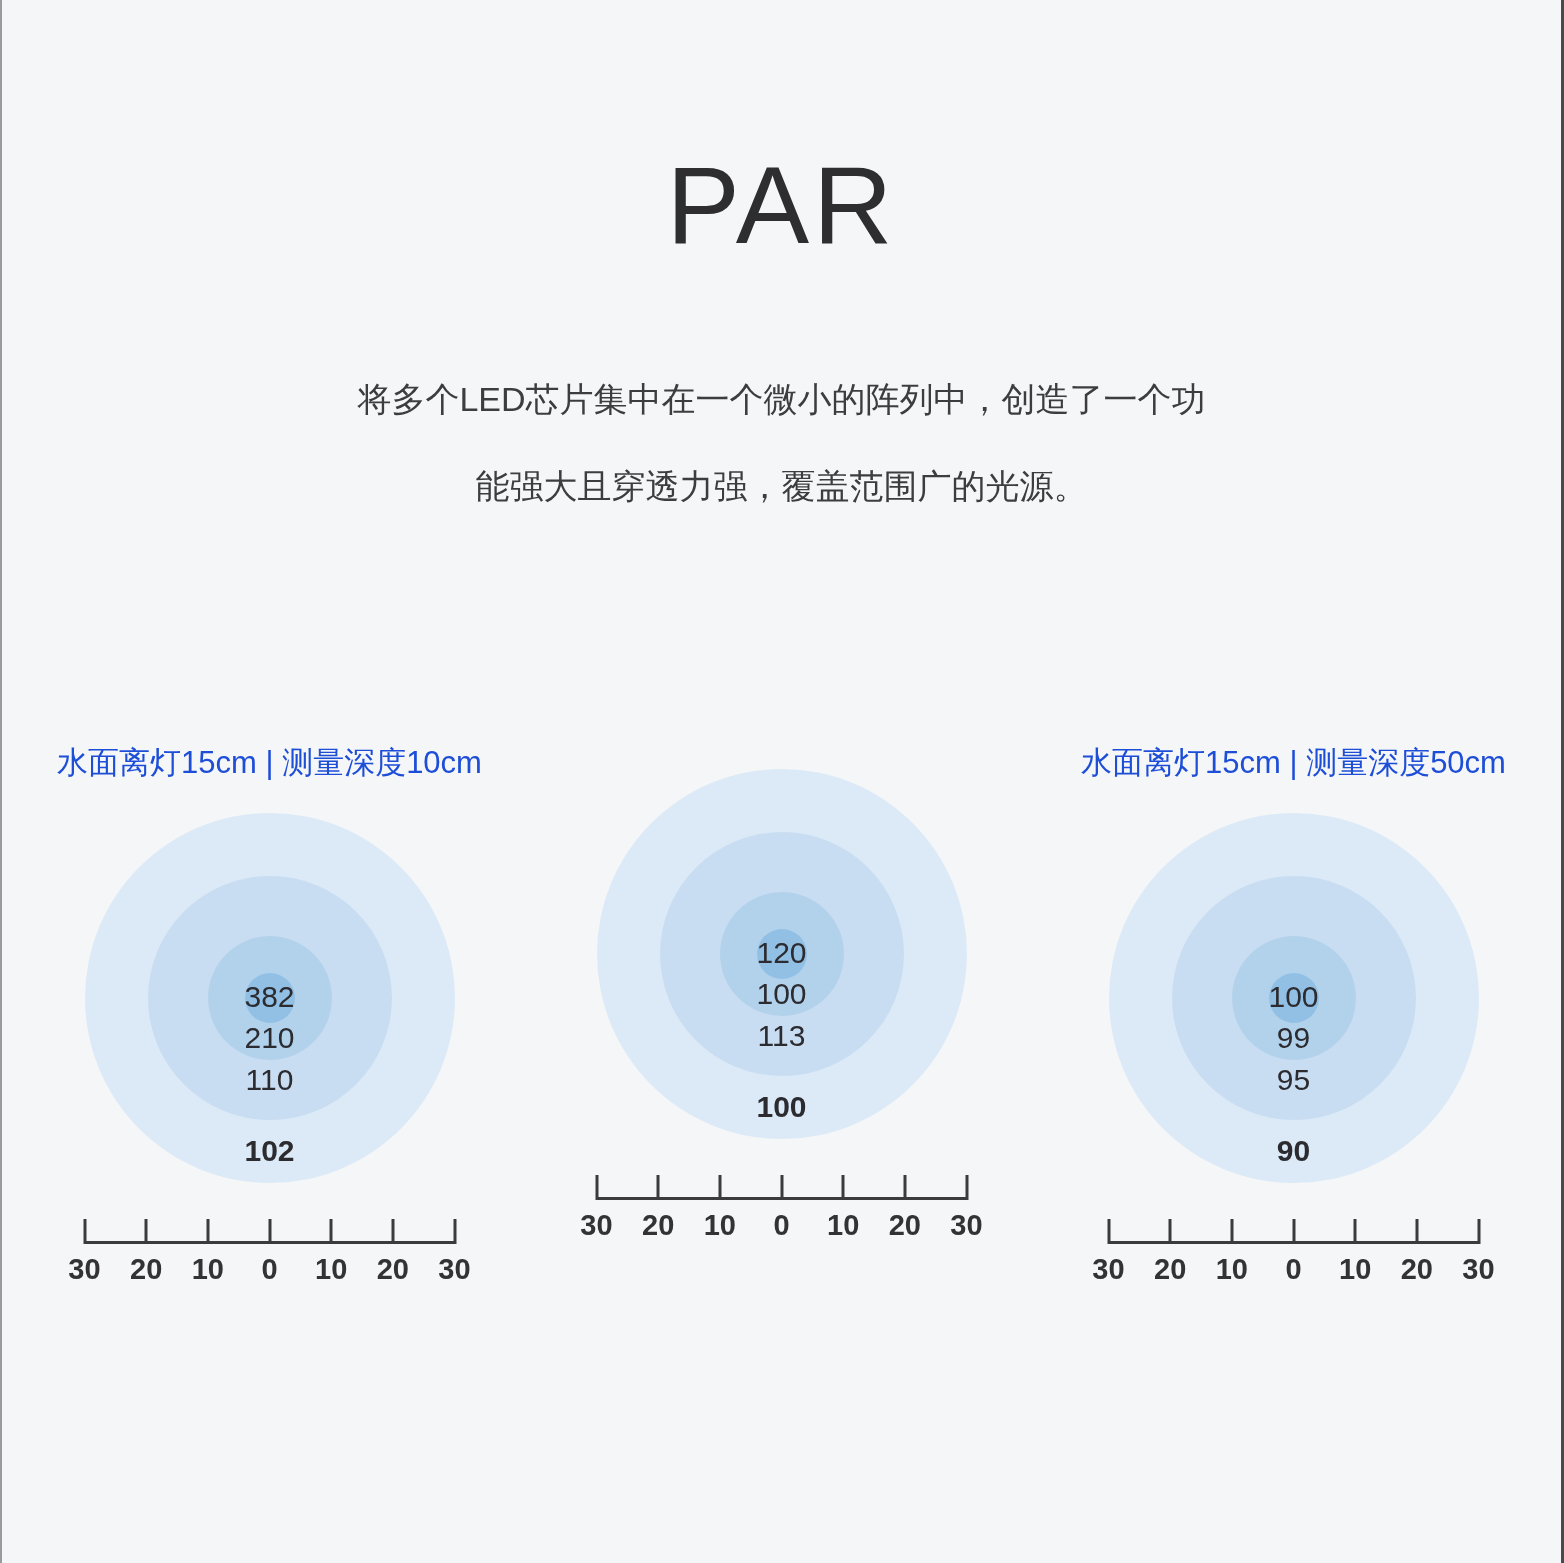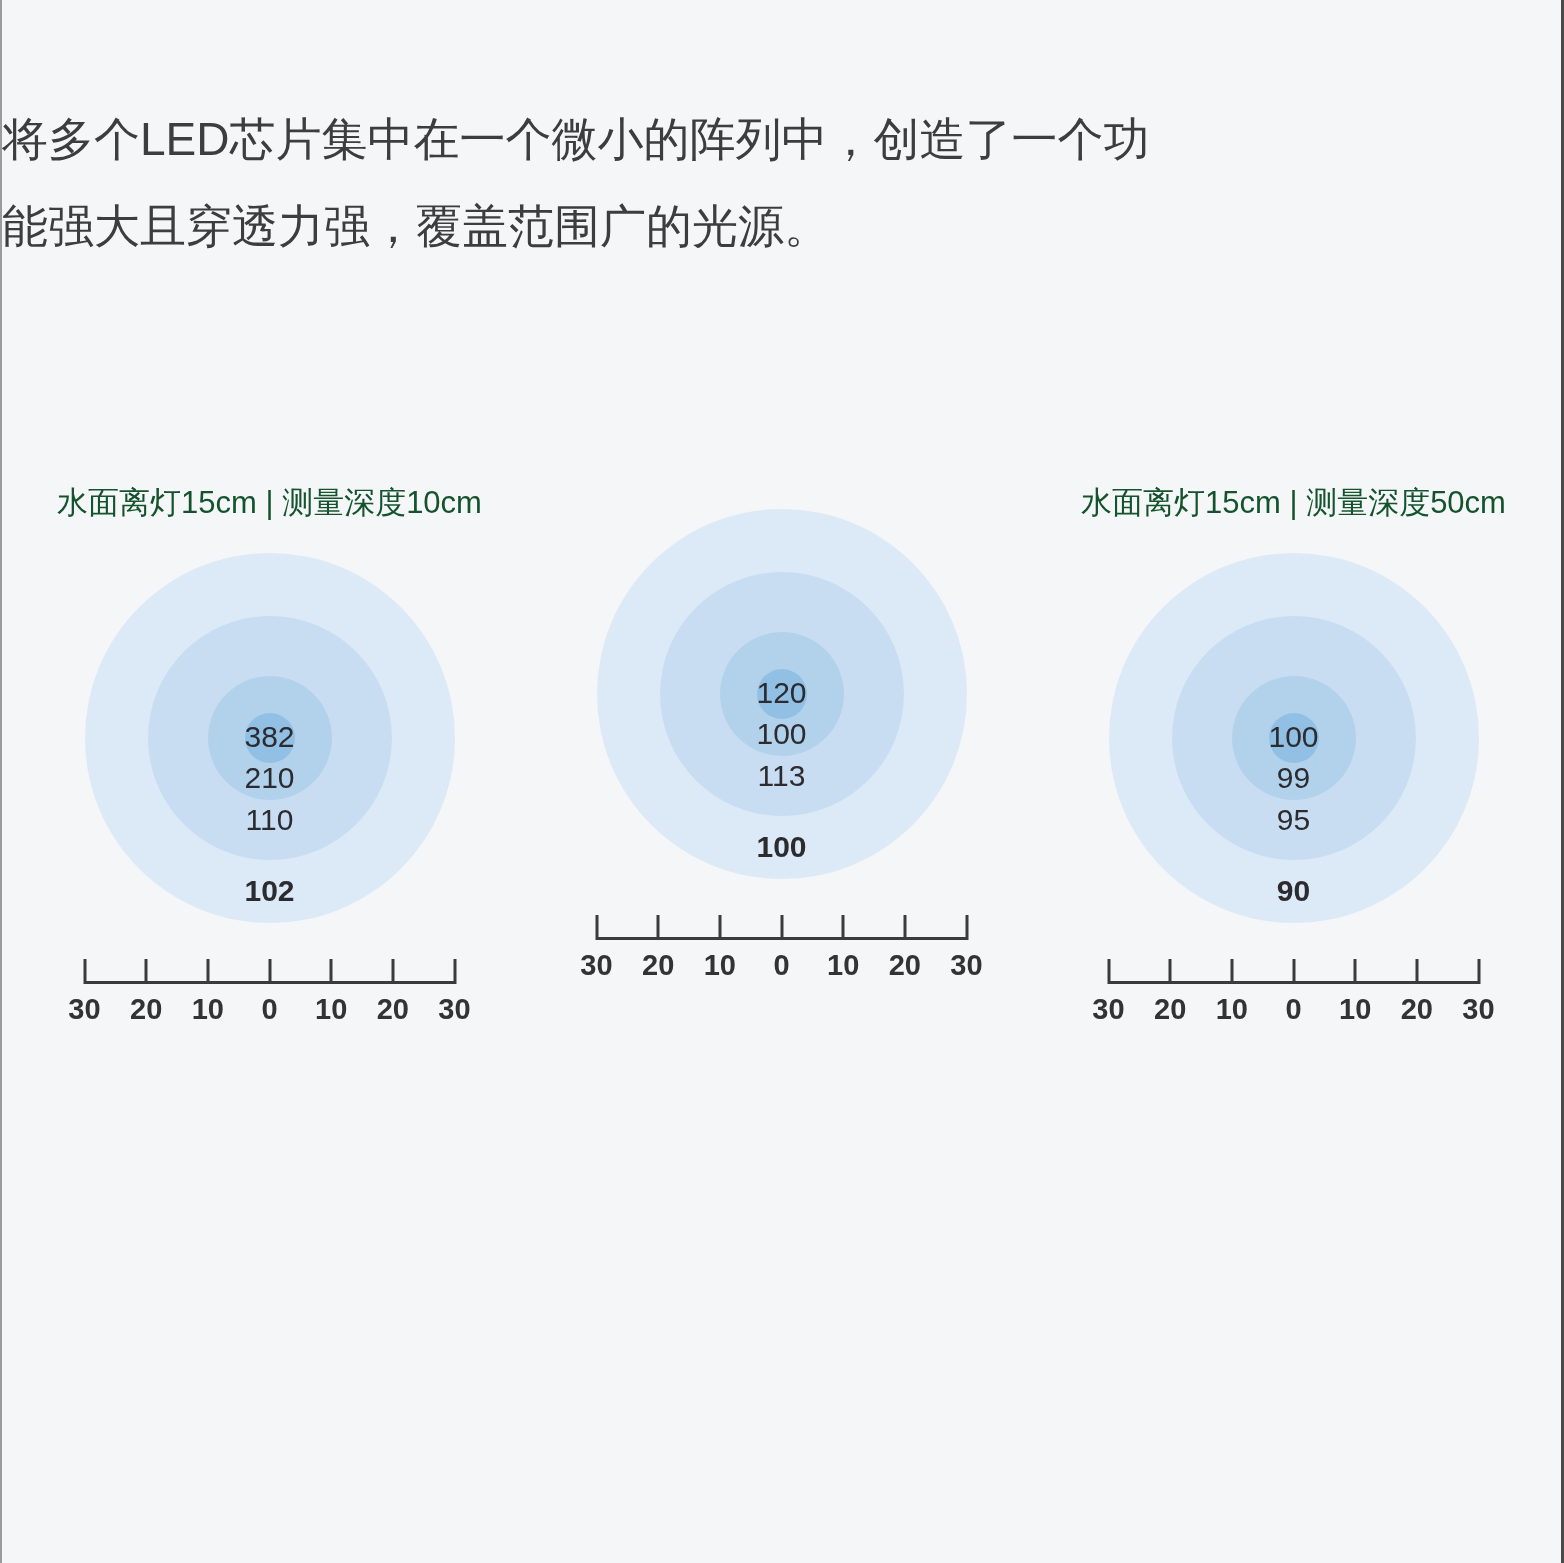--- a/index.html
+++ b/index.html
@@ -21,39 +21,39 @@
     padding-top: 150px;
     text-align: center;
     font-size: 110px;
     line-height: 1.0;
     font-weight: 500;
     letter-spacing: 4px;
     color: #2e2e31;
   }
   .desc {
     margin-top: 96px;
-    text-align: left;
-    font-size: 46px;
+    text-align: center;
+    font-size: 34px;
     line-height: 87px;
     font-weight: 400;
     color: #3d3d3f;
   }
   .diagrams {
     margin-top: 211px;
     display: flex;
     justify-content: center;
     gap: 42px;
   }
   .diagram { width: 470px; }
   .diagram-header {
     height: 44px;
     line-height: 44px;
     text-align: center;
     font-size: 31px;
-    color: #14532d;
+    color: #1d4ed8;
     white-space: nowrap;
   }
   .circles {
     position: relative;
     width: 370px;
     height: 370px;
     margin: 28px auto 0;
   }
   .ring {
     position: absolute;
@@ -111,20 +111,21 @@
   }
   .p0 { left: 0%; }      .p1 { left: 16.667%; } .p2 { left: 33.333%; }
   .p3 { left: 50%; }     .p4 { left: 66.667%; } .p5 { left: 83.333%; }
   .p6 { left: 100%; }
 </style>
 </head>
 <body>
 
 <div class="page">
 
+  <h1 class="title">PAR</h1>
 
   <div class="desc">
     <p>将多个LED芯片集中在一个微小的阵列中，创造了一个功</p>
     <p>能强大且穿透力强，覆盖范围广的光源。</p>
   </div>
 
   <div class="diagrams">
 
     <div class="diagram">
       <div class="diagram-header">水面离灯15cm | 测量深度10cm</div>

